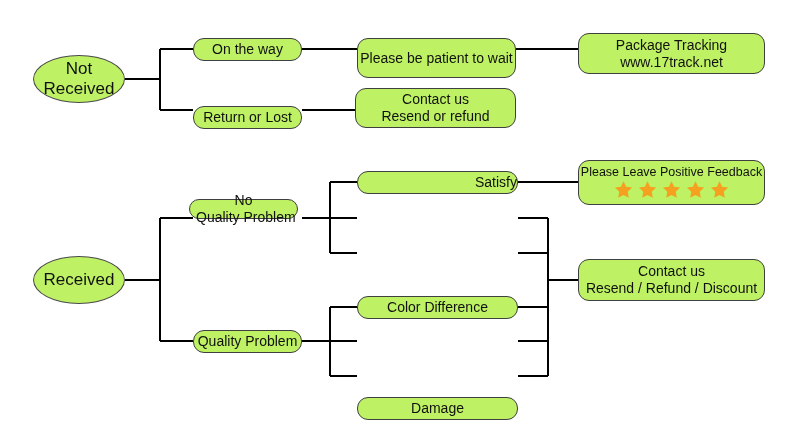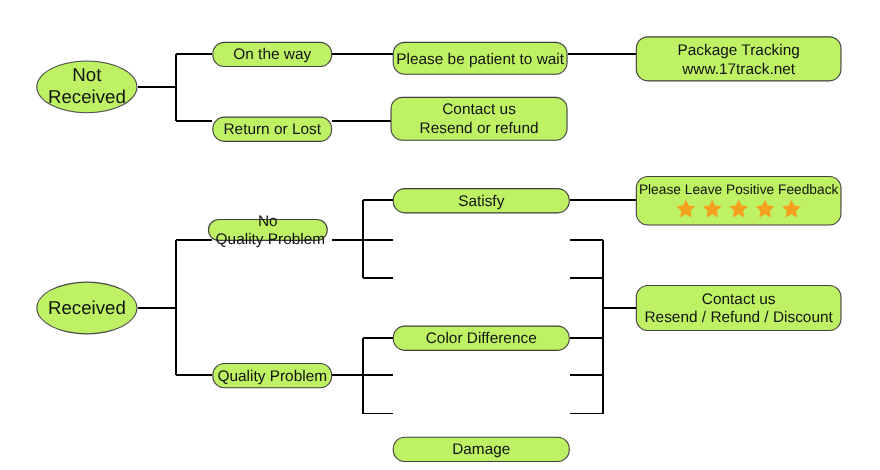--- a/index.html
+++ b/index.html
@@ -141,21 +141,21 @@
   </div>
 
   <div class="node rbox fs14" style="left:193px; top:38px; width:109px; height:23px;">
     <span class="l">On the way</span>
   </div>
 
   <div class="node rbox fs14" style="left:193px; top:106px; width:109px; height:23px;">
     <span class="l">Return or Lost</span>
   </div>
 
-  <div class="node rbox fs14" style="left:357px; top:38px; width:159px; height:30px;text-align:center;">
+  <div class="node rbox fs14" style="left:357px; top:38px; width:159px; height:40px;text-align:center;">
     <span class="l">Please be patient to wait</span>
   </div>
 
   <div class="node rbox fs14" style="left:355px; top:88px; width:161px; height:40px;">
     <span class="lines">
       <span class="l">Contact us</span>
       <span class="l">Resend or refund</span>
     </span>
   </div>
 
@@ -174,21 +174,21 @@
     <span class="lines">
       <span class="l">No</span>
       <span class="l">Quality Problem</span>
     </span>
   </div>
 
   <div class="node rbox fs14" style="left:193px; top:330px; width:109px; height:23px;">
     <span class="l">Quality Problem</span>
   </div>
 
-  <div class="node rbox fs14" style="left:357px; top:171px; width:161px; height:23px;">
+  <div class="node rbox fs14" style="left:357px; top:171px; width:161px; height:23px;justify-content:flex-end;">
     <span class="l">Satisfy</span>
   </div>
 
 
 
   <div class="node rbox fs14" style="left:357px; top:296px; width:161px; height:23px;">
     <span class="l">Color Difference</span>
   </div>
 
 

